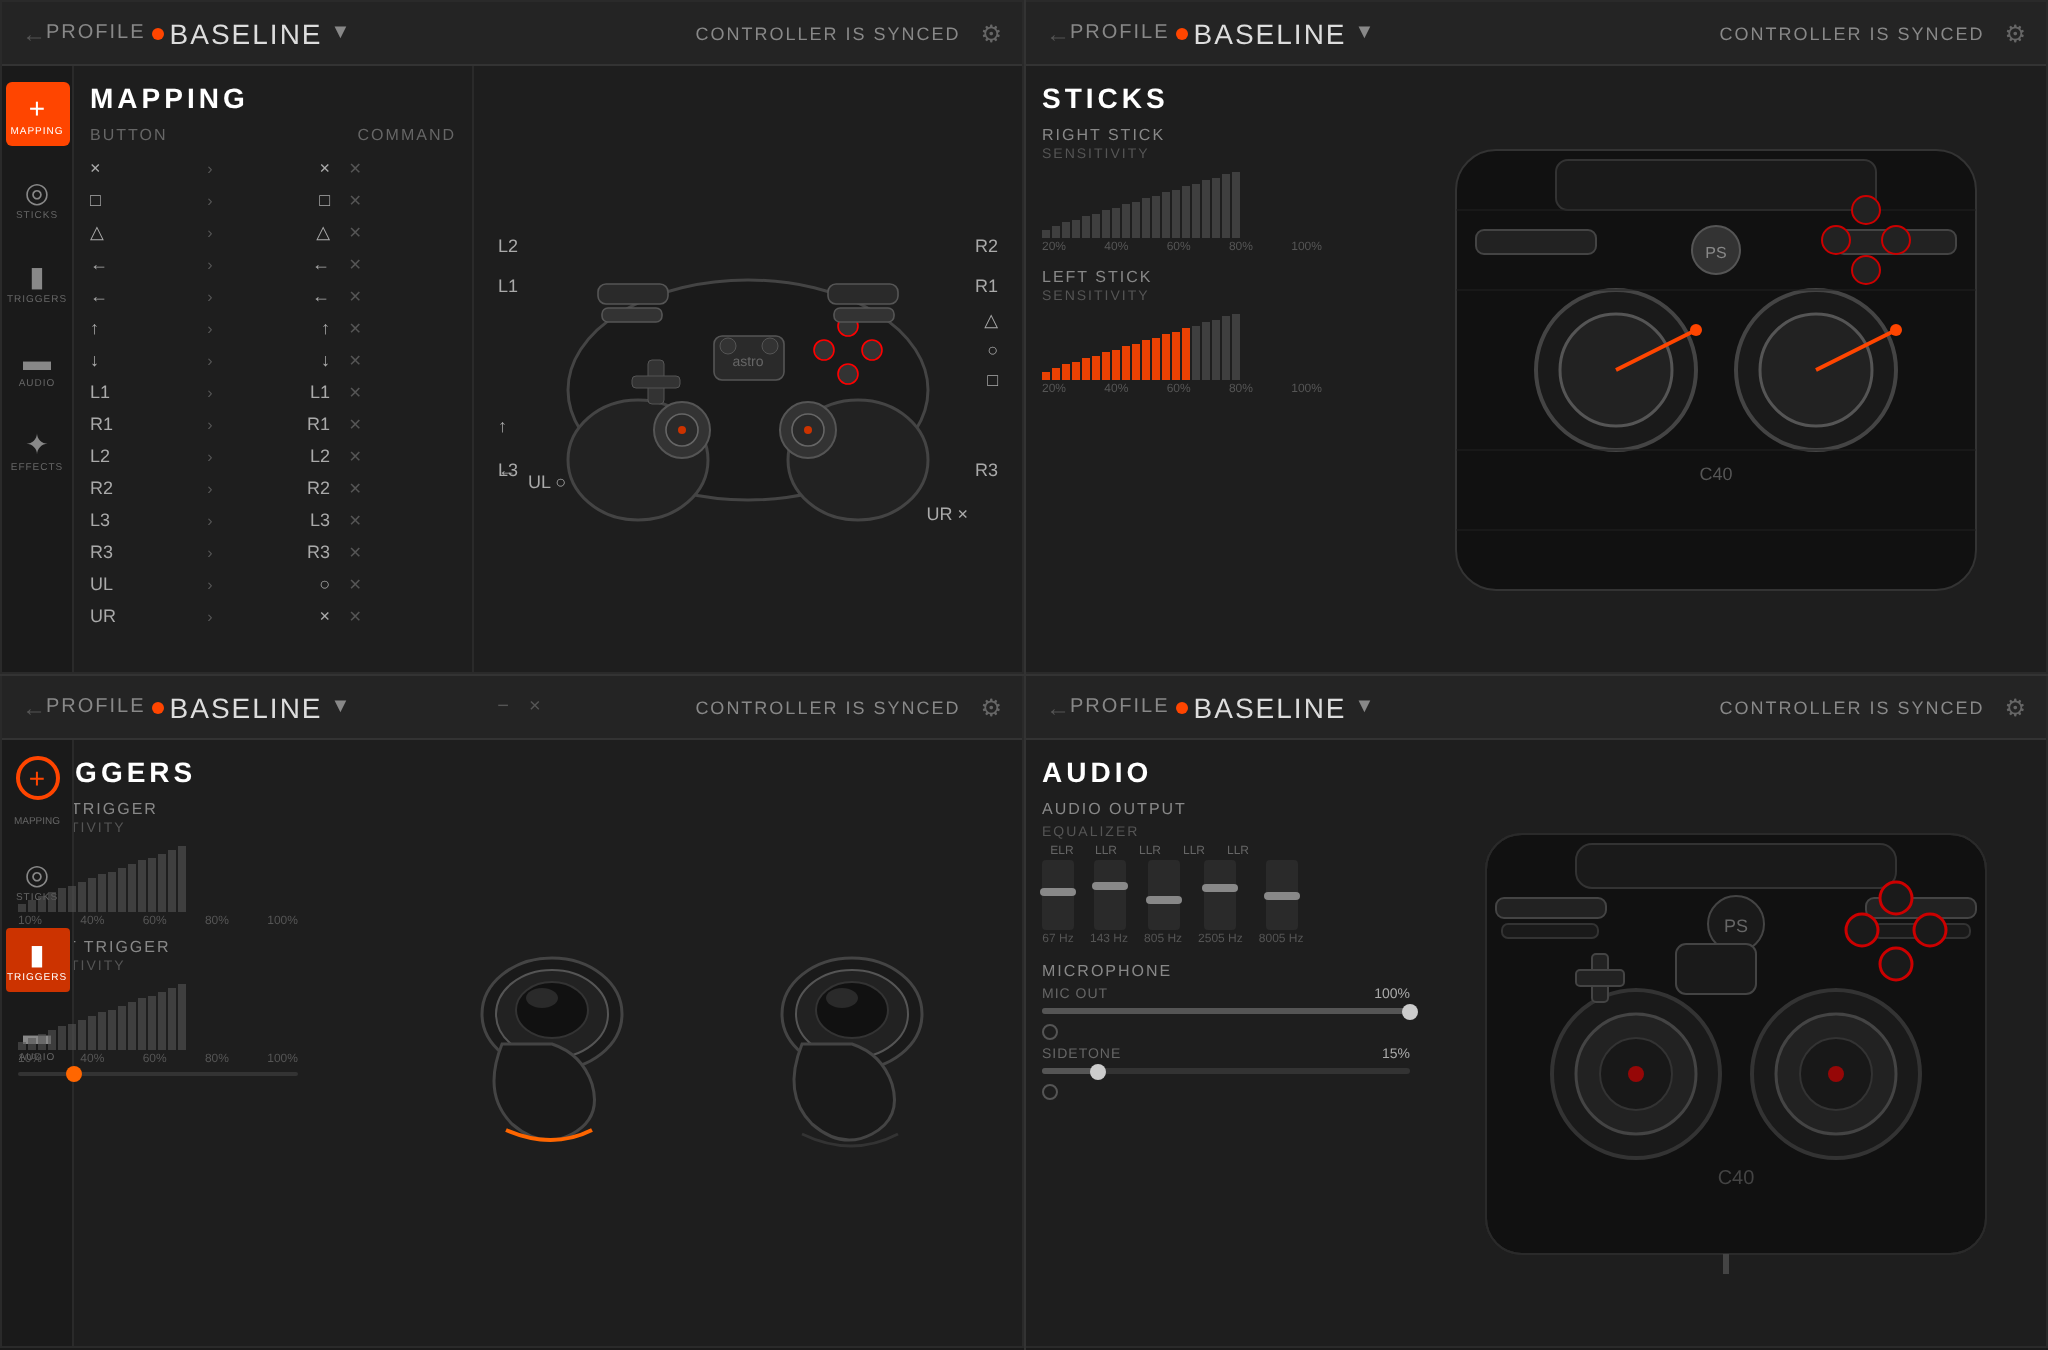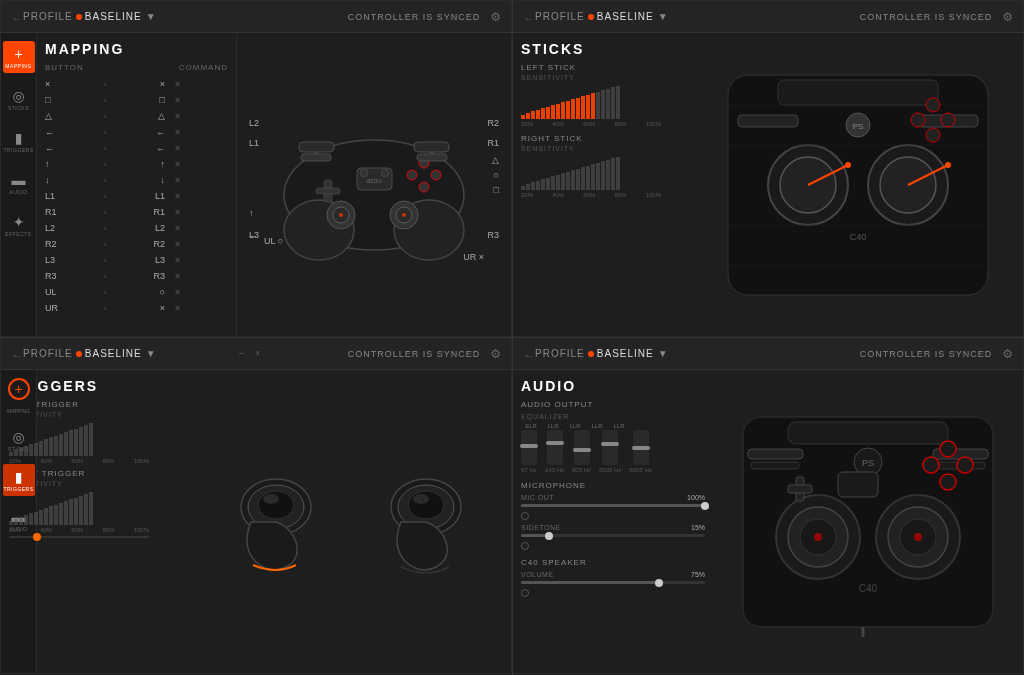--- a/index.html
+++ b/index.html
@@ -53,21 +53,21 @@
       width: 6px;
       height: 6px;
       background: #ff4500;
       border-radius: 50%;
       display: inline-block;
       margin: 0 3px;
     }
 
     .baseline-label {
       color: #ddd;
-      font-size: 10px;
+      font-size: 14px;
       letter-spacing: 1px;
       text-transform: uppercase;
     }
 
     .dropdown-arrow {
       color: #888;
       font-size: 10px;
       margin-left: 4px;
     }
 
@@ -711,57 +711,20 @@
     <span class="baseline-label">BASELINE</span>
     <span class="dropdown-arrow">▼</span>
     <span class="synced-label">CONTROLLER IS SYNCED</span>
     <span class="gear-icon">⚙</span>
   </div>
 
   <div style="display:flex;height:calc(100% - 32px);">
 
     <div class="sticks-panel">
       <div class="section-title">STICKS</div>
-
-      <div class="stick-section">
-        <div class="stick-title">LEFT STICK</div>
-        <div class="sensitivity-label">SENSITIVITY</div>
-        <div class="sensitivity-chart">
-          <div class="chart-bars">
-
-            <div class="chart-bar active" style="height:4px;"></div>
-            <div class="chart-bar active" style="height:6px;"></div>
-            <div class="chart-bar active" style="height:8px;"></div>
-            <div class="chart-bar active" style="height:9px;"></div>
-            <div class="chart-bar active" style="height:11px;"></div>
-            <div class="chart-bar active" style="height:12px;"></div>
-            <div class="chart-bar active" style="height:14px;"></div>
-            <div class="chart-bar active" style="height:15px;"></div>
-            <div class="chart-bar active" style="height:17px;"></div>
-            <div class="chart-bar active" style="height:18px;"></div>
-            <div class="chart-bar active" style="height:20px;"></div>
-            <div class="chart-bar active" style="height:21px;"></div>
-            <div class="chart-bar active" style="height:23px;"></div>
-            <div class="chart-bar active" style="height:24px;"></div>
-            <div class="chart-bar active" style="height:26px;"></div>
-            <div class="chart-bar" style="height:27px;"></div>
-            <div class="chart-bar" style="height:29px;"></div>
-            <div class="chart-bar" style="height:30px;"></div>
-            <div class="chart-bar" style="height:32px;"></div>
-            <div class="chart-bar" style="height:33px;"></div>
-          </div>
-          <div class="chart-labels">
-            <span class="chart-lbl">20%</span>
-            <span class="chart-lbl">40%</span>
-            <span class="chart-lbl">60%</span>
-            <span class="chart-lbl">80%</span>
-            <span class="chart-lbl">100%</span>
-          </div>
-        </div>
-      </div>
 
       <div class="stick-section">
         <div class="stick-title">RIGHT STICK</div>
         <div class="sensitivity-label">SENSITIVITY</div>
         <div class="sensitivity-chart">
           <div class="chart-bars">
             <div class="chart-bar" style="height:4px;"></div>
             <div class="chart-bar" style="height:6px;"></div>
             <div class="chart-bar" style="height:8px;"></div>
             <div class="chart-bar" style="height:9px;"></div>
@@ -784,20 +747,57 @@
           </div>
           <div class="chart-labels">
             <span class="chart-lbl">20%</span>
             <span class="chart-lbl">40%</span>
             <span class="chart-lbl">60%</span>
             <span class="chart-lbl">80%</span>
             <span class="chart-lbl">100%</span>
           </div>
         </div>
       </div>
+
+      <div class="stick-section">
+        <div class="stick-title">LEFT STICK</div>
+        <div class="sensitivity-label">SENSITIVITY</div>
+        <div class="sensitivity-chart">
+          <div class="chart-bars">
+
+            <div class="chart-bar active" style="height:4px;"></div>
+            <div class="chart-bar active" style="height:6px;"></div>
+            <div class="chart-bar active" style="height:8px;"></div>
+            <div class="chart-bar active" style="height:9px;"></div>
+            <div class="chart-bar active" style="height:11px;"></div>
+            <div class="chart-bar active" style="height:12px;"></div>
+            <div class="chart-bar active" style="height:14px;"></div>
+            <div class="chart-bar active" style="height:15px;"></div>
+            <div class="chart-bar active" style="height:17px;"></div>
+            <div class="chart-bar active" style="height:18px;"></div>
+            <div class="chart-bar active" style="height:20px;"></div>
+            <div class="chart-bar active" style="height:21px;"></div>
+            <div class="chart-bar active" style="height:23px;"></div>
+            <div class="chart-bar active" style="height:24px;"></div>
+            <div class="chart-bar active" style="height:26px;"></div>
+            <div class="chart-bar" style="height:27px;"></div>
+            <div class="chart-bar" style="height:29px;"></div>
+            <div class="chart-bar" style="height:30px;"></div>
+            <div class="chart-bar" style="height:32px;"></div>
+            <div class="chart-bar" style="height:33px;"></div>
+          </div>
+          <div class="chart-labels">
+            <span class="chart-lbl">20%</span>
+            <span class="chart-lbl">40%</span>
+            <span class="chart-lbl">60%</span>
+            <span class="chart-lbl">80%</span>
+            <span class="chart-lbl">100%</span>
+          </div>
+        </div>
+      </div>
     </div>
 
     <div class="ctrl-image-placeholder">
       <svg viewBox="0 0 280 240" width="280" height="240">
 
         <rect x="10" y="10" width="260" height="220" rx="20" fill="#111" stroke="#333" stroke-width="1"></rect>
 
         <circle cx="90" cy="120" r="40" fill="#1a1a1a" stroke="#444" stroke-width="2"></circle>
         <circle cx="90" cy="120" r="28" fill="#222" stroke="#555" stroke-width="1.5"></circle>
 
@@ -1063,35 +1063,20 @@
         <div class="audio-slider">
           <div class="audio-slider-fill" style="width:15%;"></div>
           <div class="audio-slider-handle" style="left:15%;"></div>
         </div>
 
         <div style="display:flex;align-items:center;gap:4px;margin-bottom:4px;">
           <div style="width:8px;height:8px;border:1px solid #555;border-radius:50%;"></div>
         </div>
       </div>
 
-      <div class="audio-section">
-        <div class="audio-subsection">C40 SPEAKER</div>
-        <div class="audio-row">
-          <span class="audio-row-label">VOLUME</span>
-          <span class="audio-row-value">75%</span>
-        </div>
-        <div class="audio-slider">
-          <div class="audio-slider-fill" style="width:75%;"></div>
-          <div class="audio-slider-handle" style="left:75%;"></div>
-        </div>
-
-        <div style="display:flex;align-items:center;gap:4px;">
-          <div style="width:8px;height:8px;border:1px solid #555;border-radius:50%;"></div>
-        </div>
-      </div>
     </div>
 
     <div class="ctrl-image-placeholder">
       <svg viewBox="0 0 270 230" width="270" height="230">
 
         <rect x="10" y="10" width="250" height="210" rx="18" fill="#111" stroke="#2a2a2a" stroke-width="1"></rect>
 
         <rect x="10" y="10" width="250" height="210" rx="18" fill="url(#cf)" stroke="#2a2a2a" stroke-width="1"></rect>
 
         <circle cx="85" cy="130" r="42" fill="#1a1a1a" stroke="#333" stroke-width="2"></circle>

